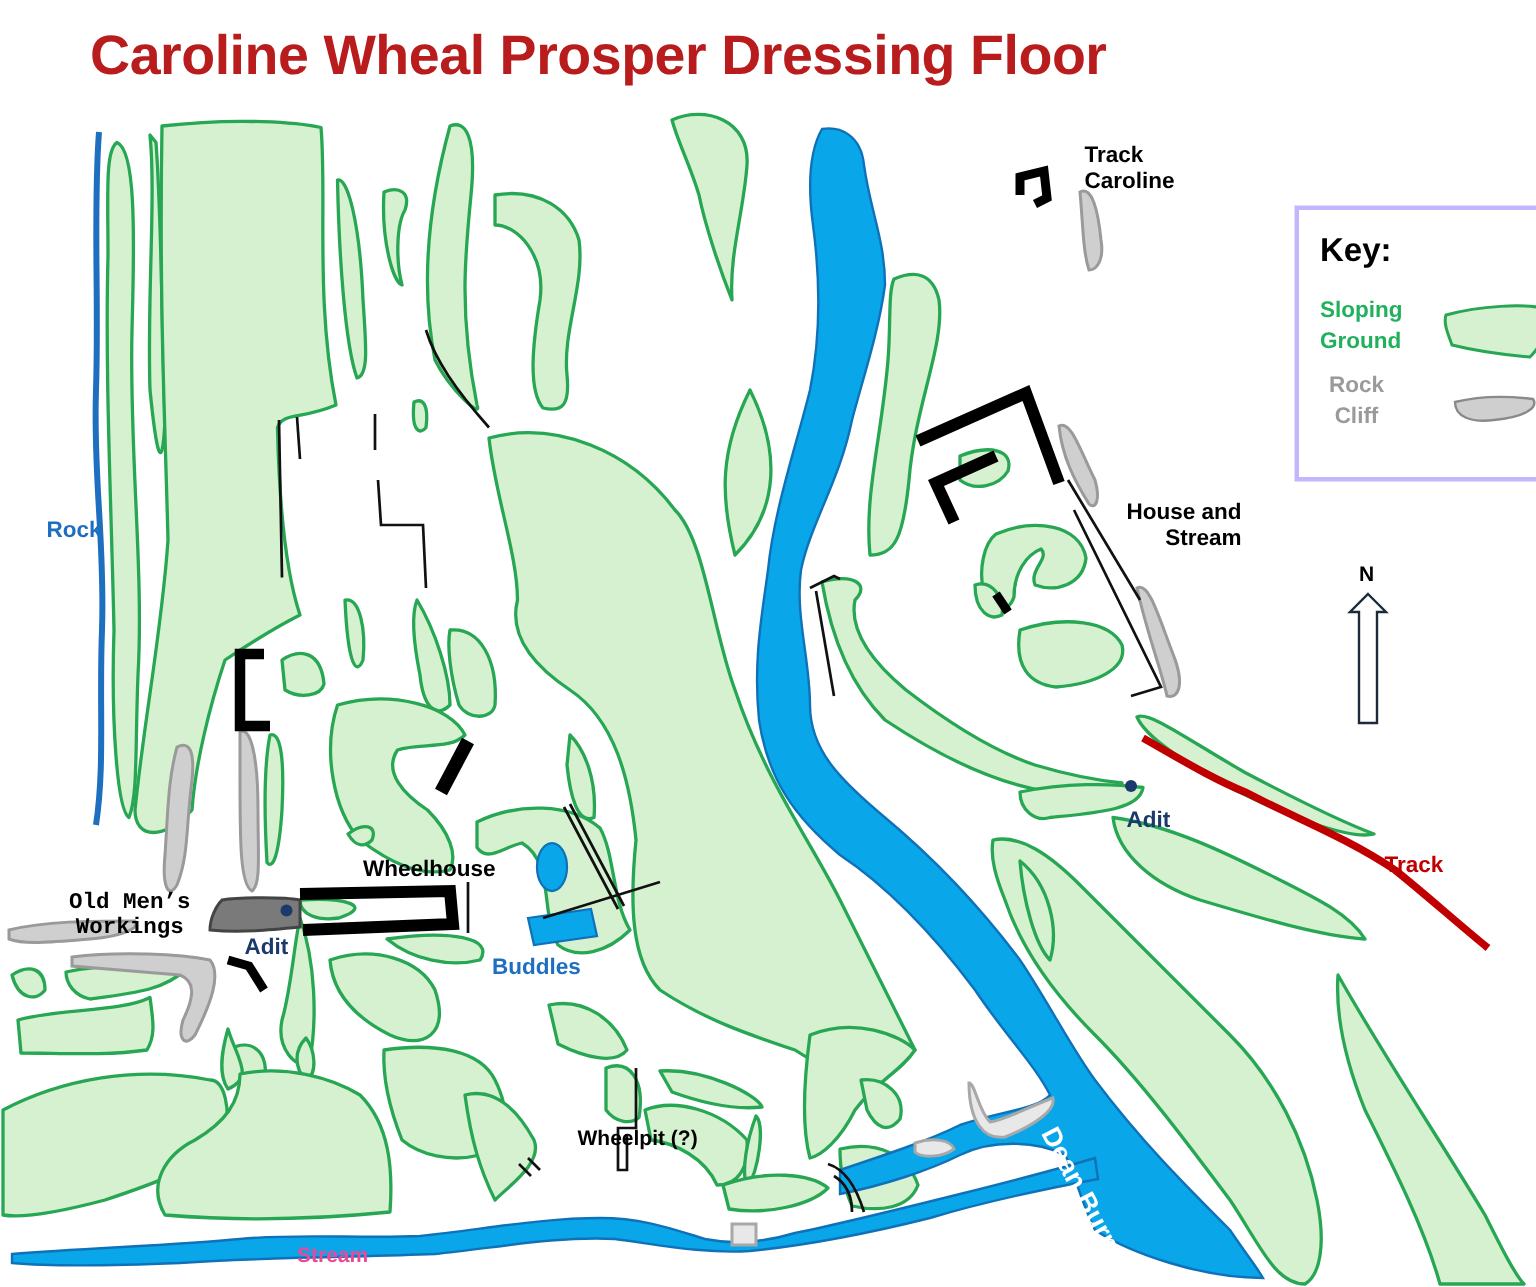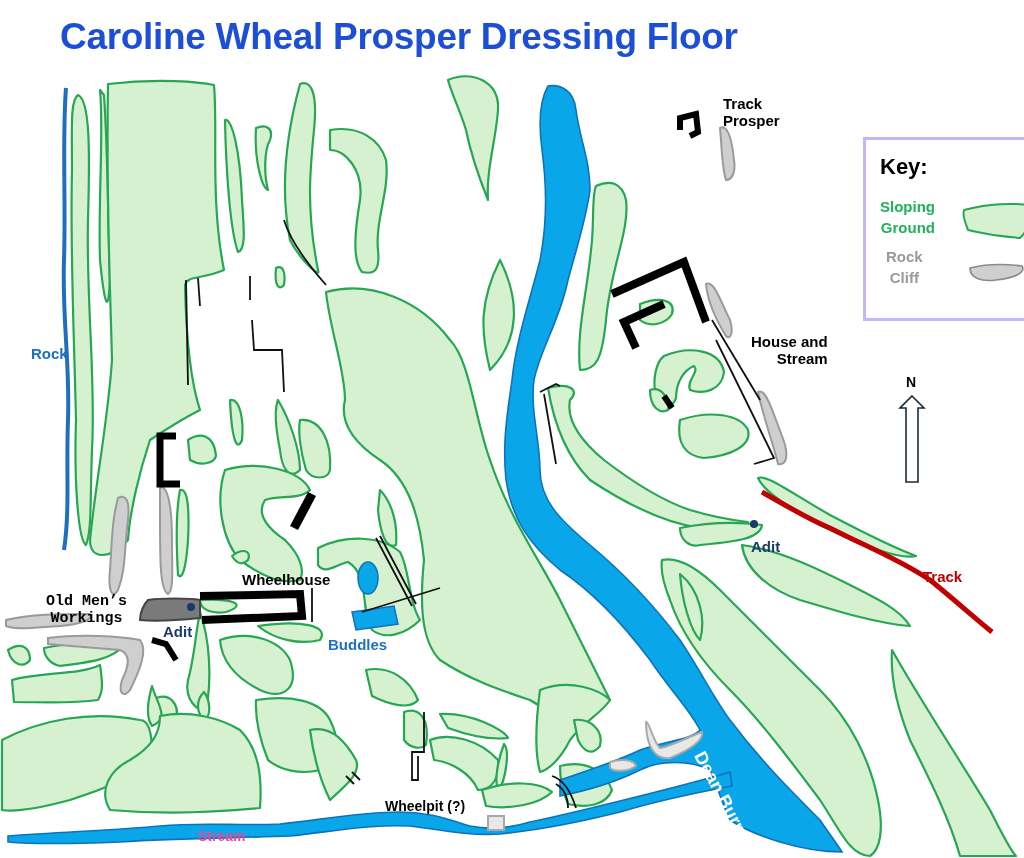--- a/index.html
+++ b/index.html
@@ -5,24 +5,24 @@
   html, body { margin: 0; padding: 0; background: #ffffff; }
   body { width: 1024px; height: 858px; overflow: hidden; position: relative; font-family: "Liberation Sans", "DejaVu Sans", sans-serif; }
   #map { position: absolute; left: 0; top: 0; width: 1024px; height: 858px; }
   .slope { fill: #d6f1cf; stroke: #27a653; stroke-width: 2.2; stroke-linejoin: round; }
   .rock { fill: #cfcfcf; stroke: #9a9a9a; stroke-width: 2; }
   .rock-light { fill: #e8e8e8; stroke: #a8a8a8; stroke-width: 2; }
   .water { fill: #0aa6ea; stroke: #0f72b8; stroke-width: 1.6; }
   .wall { fill: none; stroke: #000; stroke-linecap: butt; stroke-linejoin: miter; }
   .thin { fill: none; stroke: #111; stroke-width: 1.8; }
   .lbl { position: absolute; font-weight: bold; white-space: nowrap; line-height: 1.15; }
-  .title { position: absolute; left: 60px; top: 16px; font-size: 37px; font-weight: bold; color: #1d4ed8; letter-spacing: -0.3px; }
+  .title { position: absolute; left: 60px; top: 16px; font-size: 37px; font-weight: bold; color: #b91c1c; letter-spacing: -0.3px; }
   .key { position: absolute; left: 820px; top: 137px; width: 236px; height: 184px; border: 3px solid #c4b5fd; background: #fff; box-sizing: border-box; margin-left: 43px; }
   .key-title { position: absolute; left: 14px; top: 14px; font-size: 22px; font-weight: bold; color: #000; }
-  .key-slope { position: absolute; left: 14px; top: 56px; font-size: 15px; font-weight: bold; color: #21b05b; text-align: right; line-height: 1.4; }
+  .key-slope { position: absolute; left: 14px; top: 56px; font-size: 15px; font-weight: bold; color: #21b05b; text-align: left; line-height: 1.4; }
   .key-rock { position: absolute; left: 20px; top: 106px; font-size: 15px; font-weight: bold; color: #9a9a9a; text-align: center; line-height: 1.4; }
   .key svg { position: absolute; left: 0; top: 0; }
 </style>
 </head>
 <body>
 
 <svg id="map" viewBox="0 0 1024 858" xmlns="http://www.w3.org/2000/svg">
 
   <path d="M66 88 C62 140 66 200 64 260 C62 320 70 360 68 420 C66 470 70 510 64 550" fill="none" stroke="#1f6fc0" stroke-width="4"></path>
 
@@ -139,21 +139,21 @@
 
   <path d="M912 396 L924 408 L918 408 L918 482 L906 482 L906 408 L900 408 Z" fill="#ffffff" stroke="#1b2b3a" stroke-width="1.6"></path>
 </svg>
 
 <div class="title">Caroline Wheal Prosper Dressing Floor</div>
 
 <div class="lbl" style="left:31px;top:345px;font-size:15px;color:#1f6fc0;">Rock</div>
 
 <div class="lbl" style="left:723px;top:95px;font-size:15px;color:#000;">
   <div>Track</div>
-  <div>Prosper</div>
+  <div>Caroline</div>
 </div>
 
 <div class="lbl" style="left:751px;top:333px;font-size:15px;color:#000;text-align:right;">
   <div>House and</div>
   <div>Stream</div>
 </div>
 
 <div class="lbl" style="left:202px;top:571px;font-size:15px;color:#000;margin-left:40px;">Wheelhouse</div>
 
 <div class="lbl" style="left:46px;top:593px;font-size:15px;color:#000;text-align:center;font-family:Liberation Mono, monospace;">
@@ -161,21 +161,21 @@
   <div>Workings</div>
 </div>
 
 <div class="lbl" style="left:163px;top:623px;font-size:15px;color:#1b3a6b;">Adit</div>
 <div class="lbl" style="left:751px;top:538px;font-size:15px;color:#1b3a6b;">Adit</div>
 
 <div class="lbl" style="left:328px;top:636px;font-size:15px;color:#1f6fc0;">Buddles</div>
 
 <div class="lbl" style="left:923px;top:568px;font-size:15px;color:#c00000;">Track</div>
 
-<div class="lbl" style="left:385px;top:798px;font-size:14px;color:#000;">Wheelpit (?)</div>
+<div class="lbl" style="left:385px;top:750px;font-size:14px;color:#000;">Wheelpit (?)</div>
 
 <div class="lbl" style="left:708px;top:748px;font-size:18px;color:#ffffff;transform:rotate(62deg);transform-origin:left top;">Dean Burn</div>
 
 <div class="lbl" style="left:198px;top:828px;font-size:14px;color:#ec4899;">Stream</div>
 
 <div class="lbl" style="left:906px;top:374px;font-size:14px;color:#000;">N</div>
 
 <div class="key">
   <svg width="198" height="184">
     <path d="M98 70 C120 64 150 62 166 66 C168 80 160 92 154 98 C130 96 110 92 102 90 C100 84 96 76 98 70 Z" fill="#d6f1cf" stroke="#27a653" stroke-width="2"></path>

